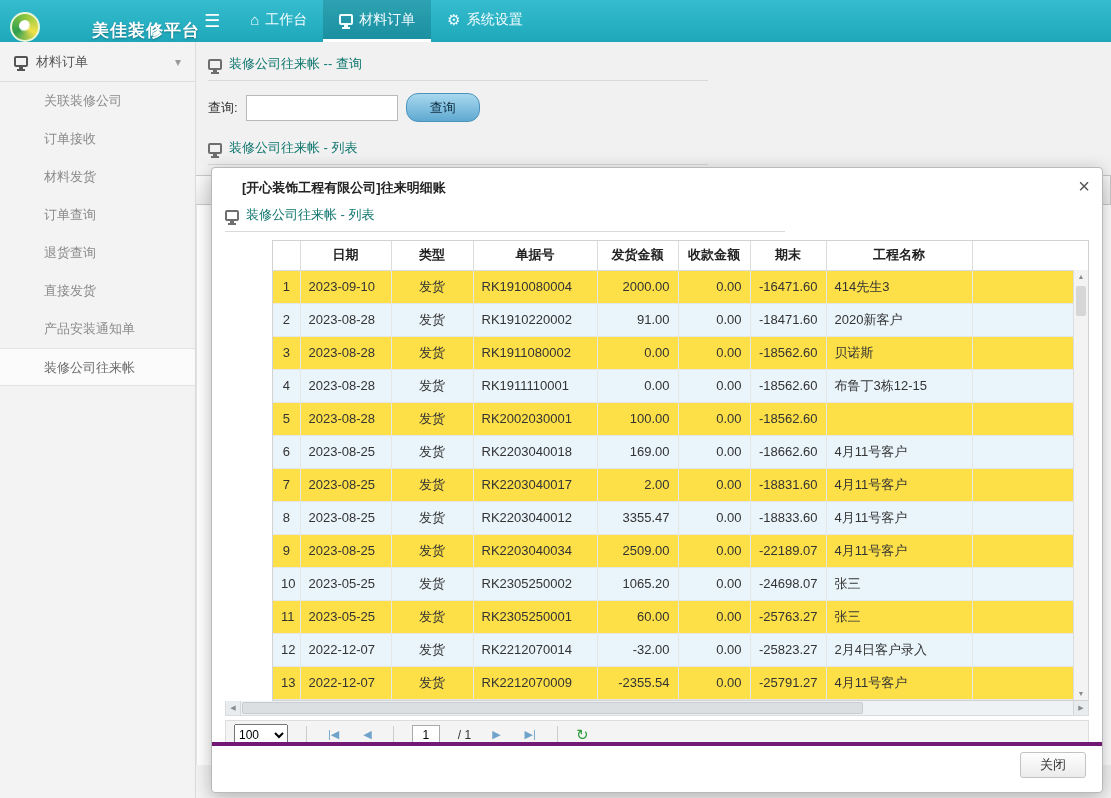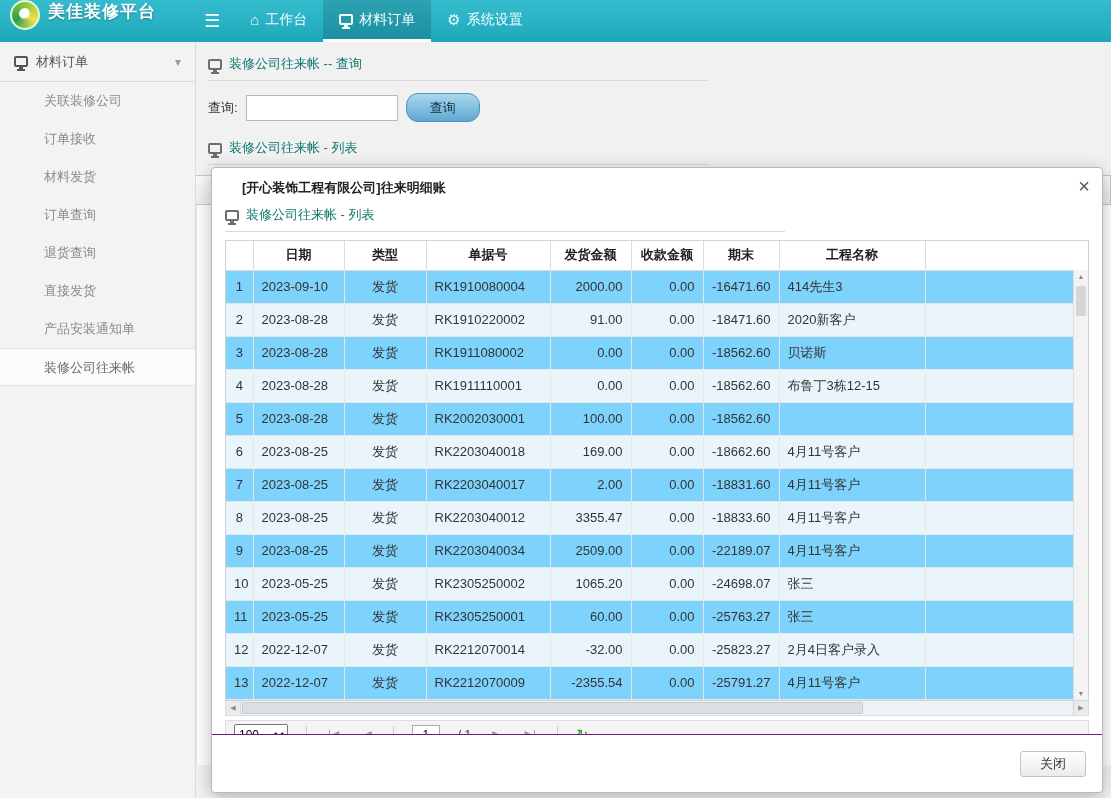--- a/index.html
+++ b/index.html
@@ -2,21 +2,21 @@
 <html><head>
 <meta charset="utf-8">
 <style>
   * { margin:0; padding:0; box-sizing:border-box; }
   html,body { width:1111px; height:798px; overflow:hidden;
     font-family:"Liberation Sans","DejaVu Sans",sans-serif; font-size:13px; color:#333; background:#fff; }
   .screen { position:relative; width:1111px; height:798px; overflow:hidden; }
 
   
   .topbar { height:42px; background:linear-gradient(#35bdcf,#1ea6ba); display:flex; align-items:stretch; }
-  .brand { display:flex; align-items:flex-start; width:190px; padding-left:10px; }
+  .brand { display:flex; align-items:flex-end; width:190px; padding-left:10px;gap:44px; }
   .logo { width:30px; height:30px; border-radius:50%; flex:0 0 30px;
     background:conic-gradient(#8bc53f,#f0e14a,#2e9e4f,#8bc53f); border:2px solid #eaf6d8;
     position:relative; }
   .logo::after { content:""; position:absolute; left:7px; top:6px; width:12px; height:12px;
     border-radius:50%; background:radial-gradient(circle at 40% 40%, #fff 0 45%, rgba(255,255,255,0) 70%); }
   .brand-title { color:#fff; font-size:17px; font-weight:bold; margin-left:8px; letter-spacing:1px;
     text-shadow:0 1px 2px rgba(0,0,0,.3); white-space:nowrap; }
   .hamburger { color:#fff; font-size:18px; display:flex; align-items:center; padding:0 14px; cursor:pointer; }
   .topnav { display:flex; align-items:stretch; }
   .nav-item { display:flex; align-items:center; gap:6px; padding:0 16px; color:#f2fdff; font-size:14px;
@@ -61,21 +61,21 @@
 
   
   .modal { position:absolute; left:211px; top:167px; width:892px; height:626px; background:#fff;
     border:1px solid #b9b9b9; border-radius:4px; box-shadow:0 4px 18px rgba(0,0,0,.28); z-index:20; }
   .modal-head { position:relative; padding:11px 14px 2px 30px; }
   .modal-title { font-weight:bold; color:#222; }
   .modal-close { position:absolute; right:12px; top:8px; font-size:20px; line-height:1; color:#555; cursor:pointer; }
   .modal-body { padding:2px 13px 0 13px; }
   .modal-section { max-width:560px; }
 
-  .tbl-wrap { position:relative; margin-top:8px; border:1px solid #d2d2d2; padding-right:15px; background:#7dd3fc; }
+  .tbl-wrap { position:relative; margin-top:8px; border:1px solid #d2d2d2; padding-right:15px; background:#fde047;margin-left:47px; }
   .tbl-wrap::before { content:""; position:absolute; right:0; top:0; width:15px; height:29px;
     background:#fff; border-bottom:1px solid #d7d7d7; }
   table.grid { border-collapse:collapse; width:100%; table-layout:fixed; }
   table.grid th { height:29px; background:#fff; border:1px solid #dcdcdc; border-top:none;
     font-weight:bold; color:#222; text-align:center; cursor:pointer; }
   table.grid th:first-child, table.grid td:first-child { border-left:none; }
   table.grid th:last-child, table.grid td:last-child { border-right:none; }
   table.grid td { height:33px; border:1px solid #e6e6e6; padding:0 8px; color:#333; white-space:nowrap; overflow:hidden; }
   table.grid tbody tr:nth-of-type(even) td { background:#e9f4fb; }
   .ta-r { text-align:right; } .ta-c { text-align:center; }
@@ -98,21 +98,21 @@
     display:flex; align-items:center; gap:18px; padding:0 8px; }
   .pg-size { width:54px; height:22px; font-size:12px; }
   .pg-sep { width:1px; height:18px; background:#ccc; }
   .pg-btn { color:#6fa3c9; font-size:11px; padding:0 3px; cursor:pointer; user-select:none; }
   .pg-input { width:28px; height:19px; border:1px solid #aaa; text-align:center; font-size:12px; }
   .pg-total { font-size:12px; color:#333; }
   .pg-refresh { color:#2f9e3a; font-size:15px; cursor:pointer; }
   .pg-spacer { flex:1; }
   .pg-summary { font-size:12.5px; color:#222; }
 
-  .modal-footer { position:absolute; left:0; right:0; bottom:0; height:58px; border-top:1px solid #701a75;
+  .modal-footer { position:absolute; left:0; right:0; bottom:8px; height:42px; border-top:4px solid #701a75;
     display:flex; align-items:center; justify-content:flex-end; padding:0 16px; background:#fff;
     border-radius:0 0 4px 4px; }
   .btn-close { min-width:66px; height:26px; border:1px solid #c3c3c3; border-radius:3px;
     background:linear-gradient(#fefefe,#ebebeb); color:#333; font-size:13px; cursor:pointer; }
 </style>
 </head>
 <body>
 
 <div class="screen">
 

